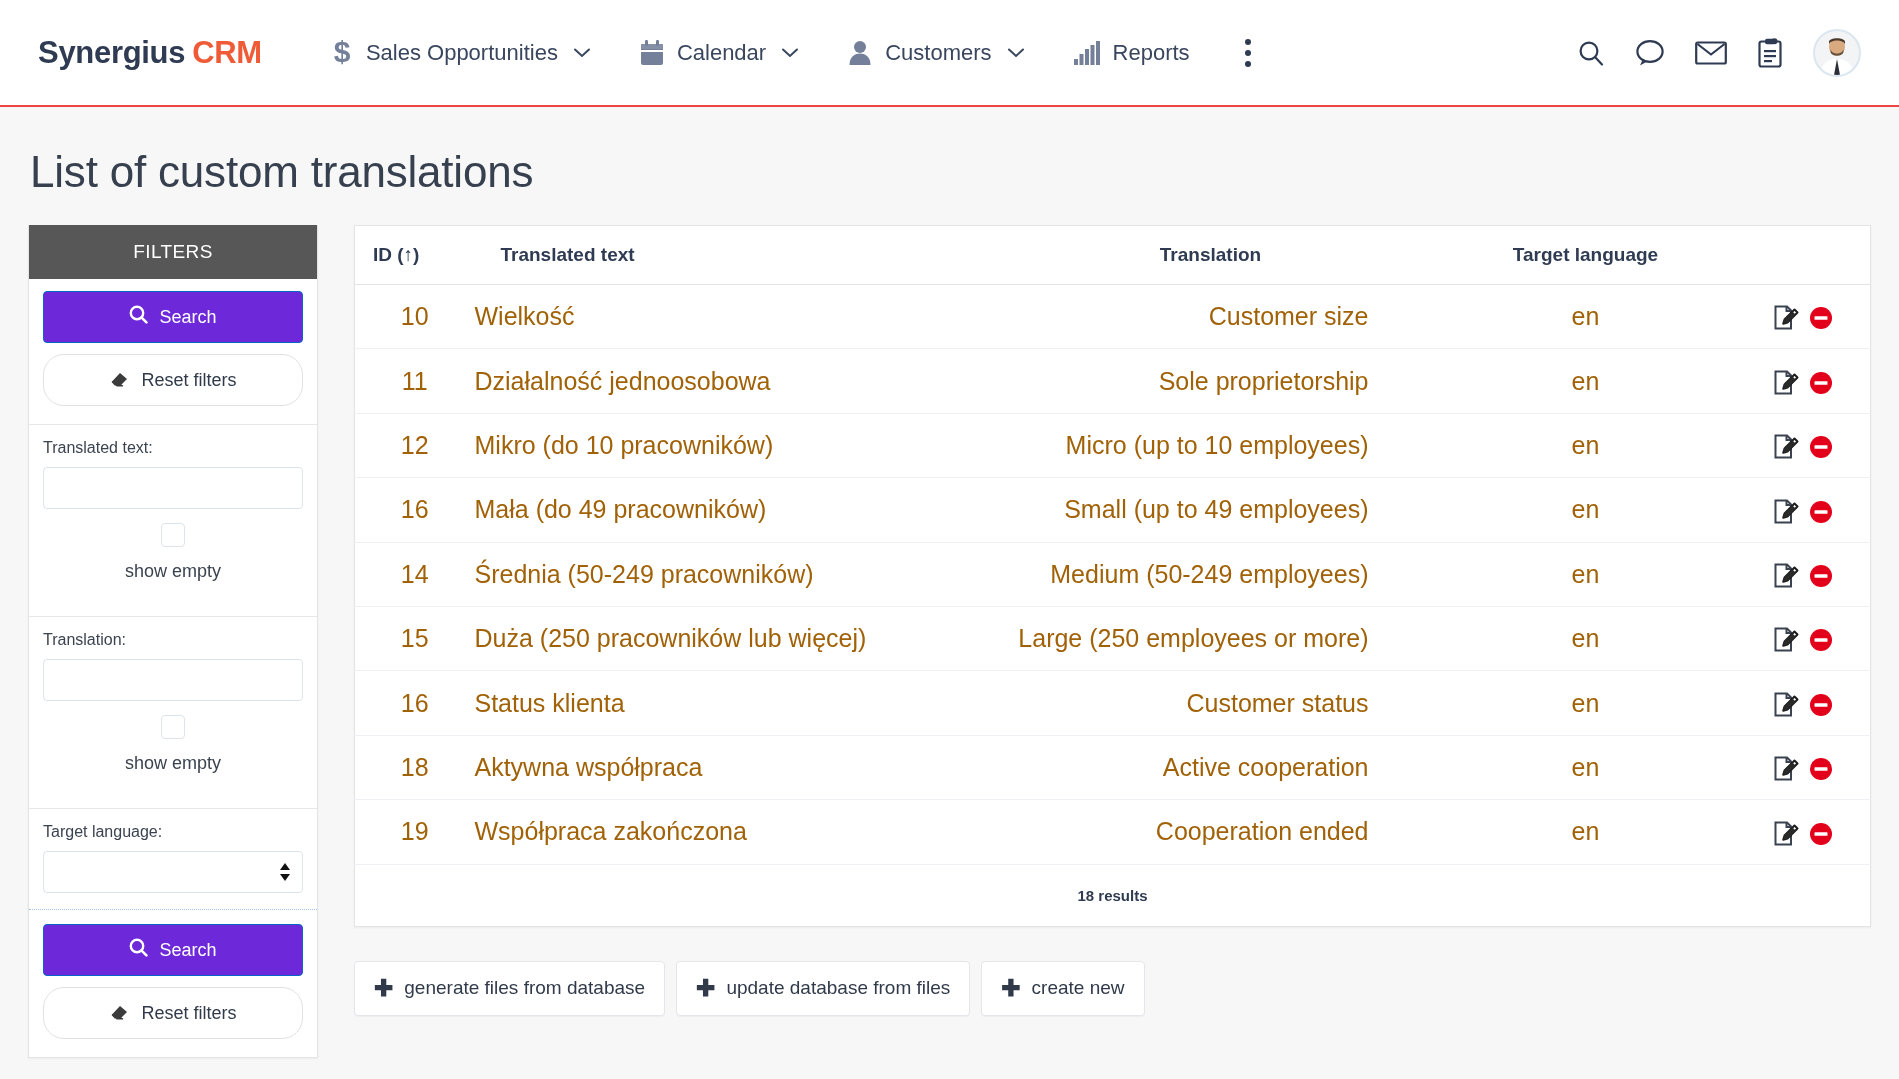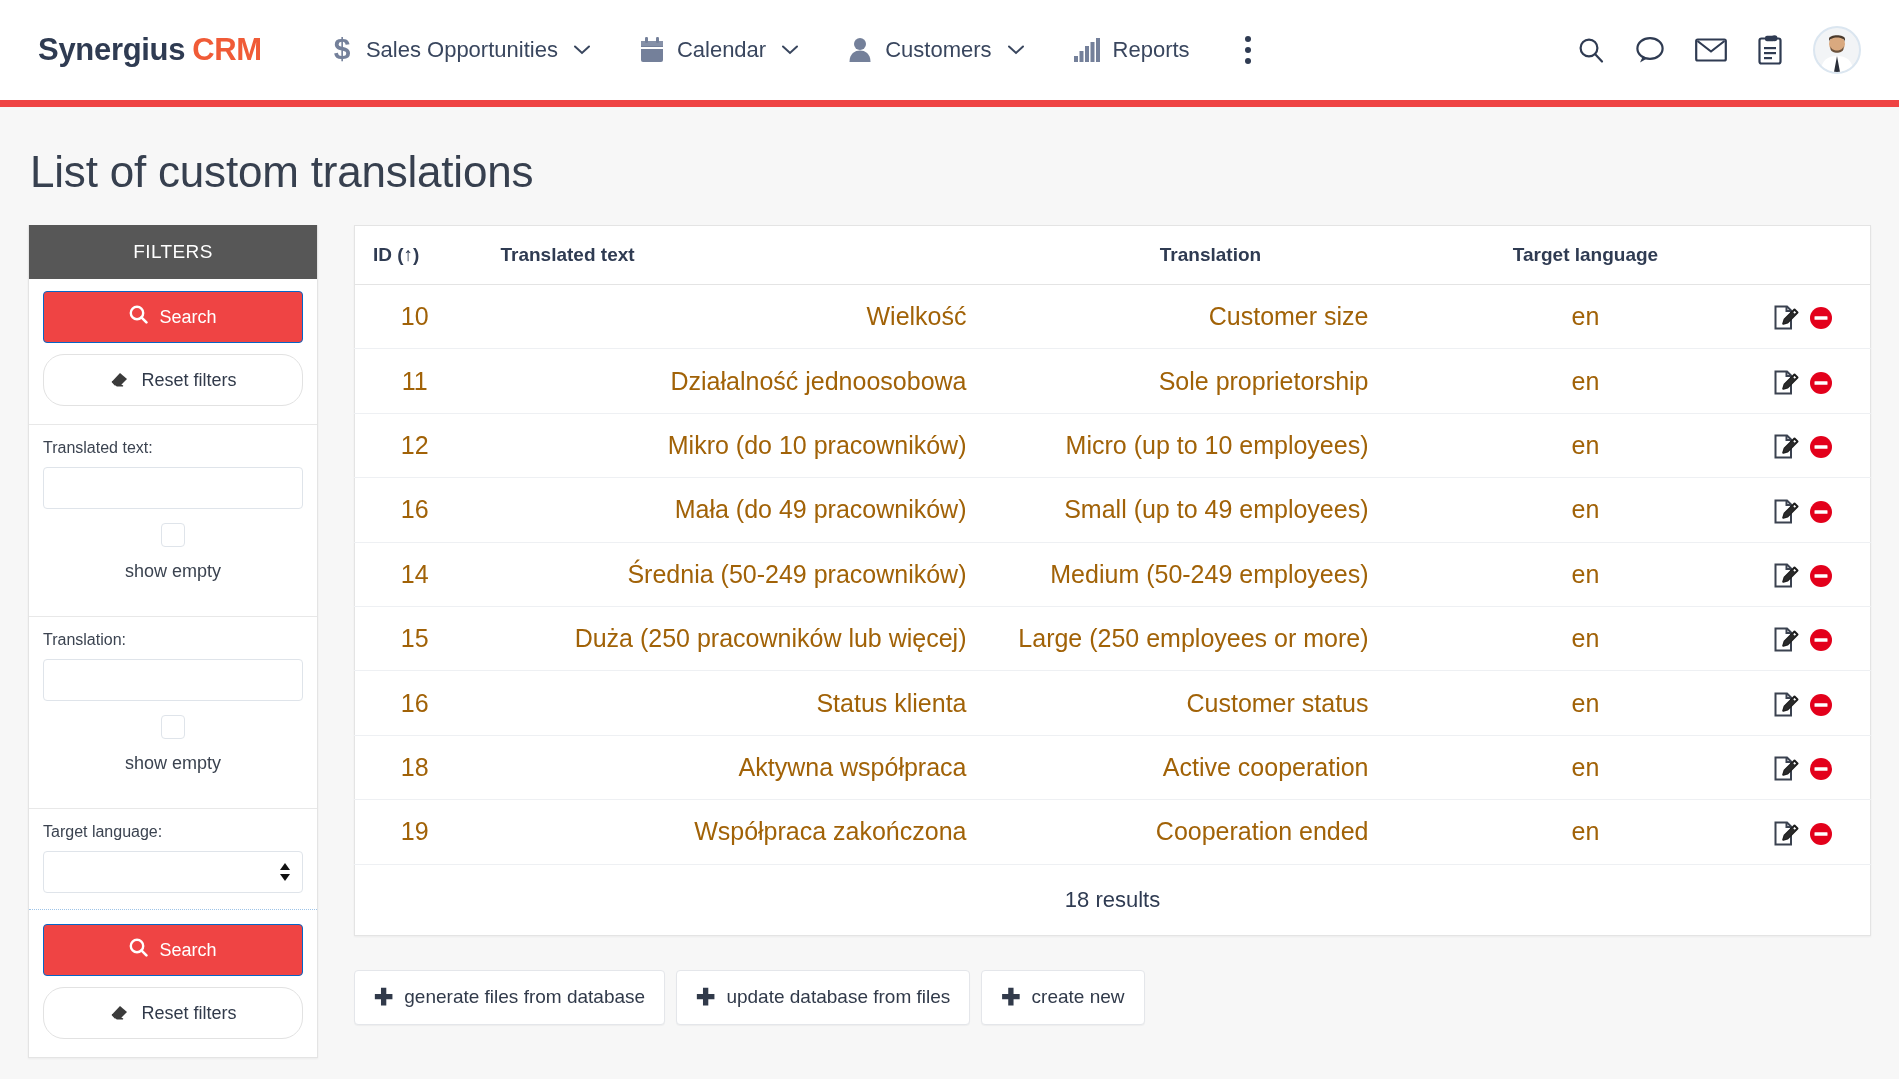--- a/index.html
+++ b/index.html
@@ -12,21 +12,21 @@
     overflow: hidden;
   }
 
   
   .navbar {
     height: 107px;
     background: #ffffff;
     display: flex;
     align-items: center;
     padding: 8px 38px;
-    border-bottom: 7px solid #ef4444;
+    border-bottom: 2px solid #ef4444;
   }
   .brand {
     font-size: 31px;
     font-weight: bold;
     letter-spacing: -0.3px;
     white-space: nowrap;
     margin-right: 44px;
   }
   .brand .b1 { color: #2f3b52; }
   .brand .b2 { color: #f05b37; margin-left: 7px; }
@@ -95,21 +95,21 @@
   .filters-inner { padding: 12px 14px 0 14px; }
   .btn {
     width: 100%;
     display: flex; align-items: center; justify-content: center; gap: 11px;
     font-size: 18px;
     border-radius: 4px;
     padding: 13px 0;
     cursor: pointer;
     border: 1px solid transparent;
   }
-  .btn-primary { background: #ef4444; color: #fff; border-color:#0566c7; }
+  .btn-primary { background: #6d28d9; color: #fff; border-color:#0566c7; }
   .btn-light { background: #fff; color: #313a4a; border-color: #e2e2e2; border-radius: 21px; }
   .btn + .btn { margin-top: 11px; }
 
   .filter-sep { border-top: 1px solid #e8e8e8; margin: 18px 0 0 0; }
   .field { padding: 14px 14px 16px 14px; }
   .field-label { font-size: 16px; color: #3b4350; margin-bottom: 10px; }
   .field-input {
     width: 100%;
     height: 42px;
     border: 1px solid #dfe4ea;
@@ -162,31 +162,31 @@
   .th-act { width: 120px; }
 
   .tbl td {
     font-size: 25px;
     color: #a16207;
     padding: 17px 0;
     border-bottom: 1px solid #eef0f3;
     vertical-align: middle;
   }
   .td-id { text-align: center; width: 120px; }
-  .td-text { text-align: right; padding-right: 34px !important; }
+  .td-text { padding-right: 34px !important; }
   .td-trans { text-align: right; padding-right: 52px !important; }
   .td-lang { text-align: center; }
   .td-act { white-space: nowrap; text-align: center; padding-right: 14px !important; }
   .td-act .act { display: inline-flex; align-items: center; vertical-align: middle; cursor: pointer; }
   .td-act .act + .act { margin-left: 10px; }
 
   .tbl tfoot td {
     text-align: center;
-    font-weight: normal;
-    font-size: 22px;
+    font-weight: bold;
+    font-size: 15px;
     color: #2f3b52;
     padding: 22px 0;
     border-bottom: none;
   }
 
   .actions-row { display: flex; gap: 11px; margin-top: 34px; }
   .action-btn {
     display: flex; align-items: center; gap: 11px;
     background: #fff;
     border: 1px solid #e4e6ea;

